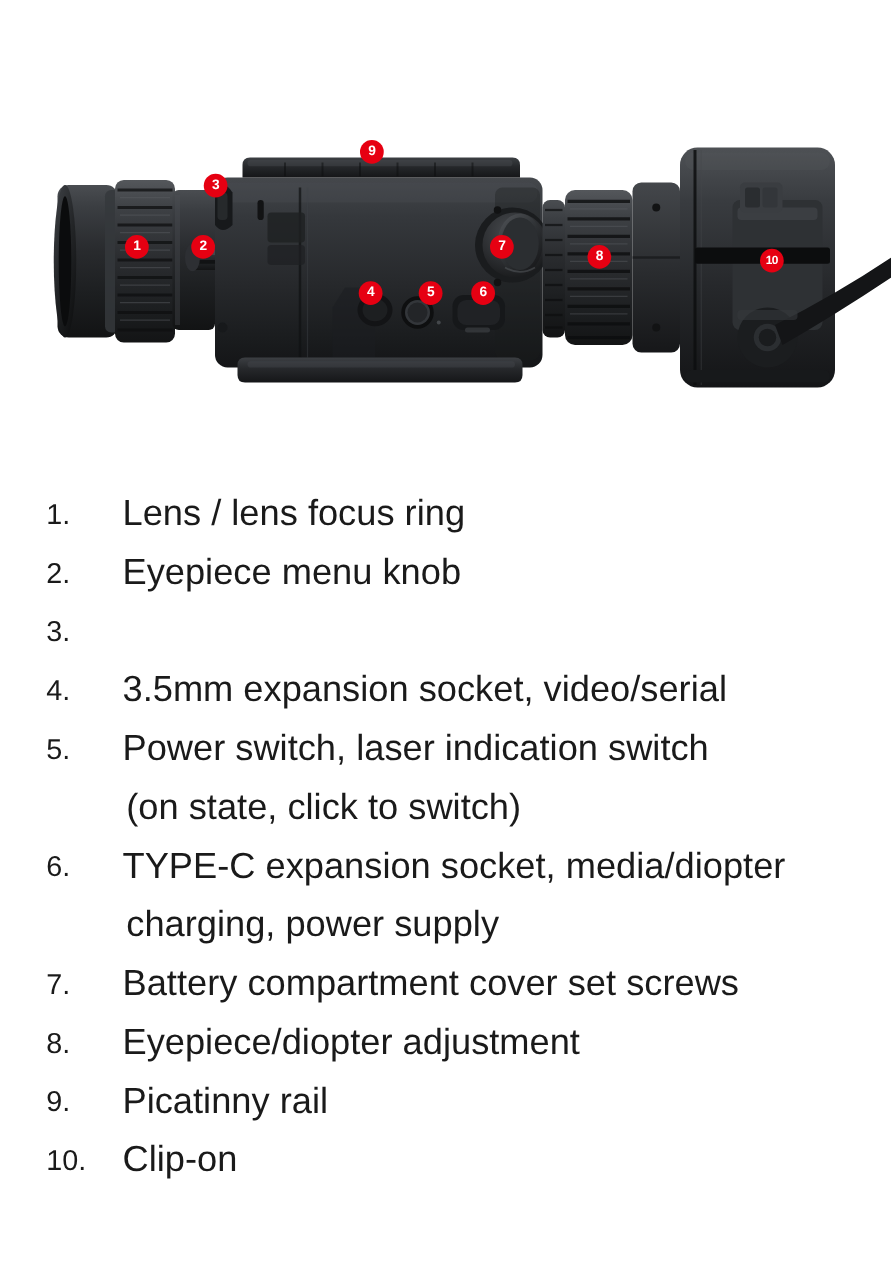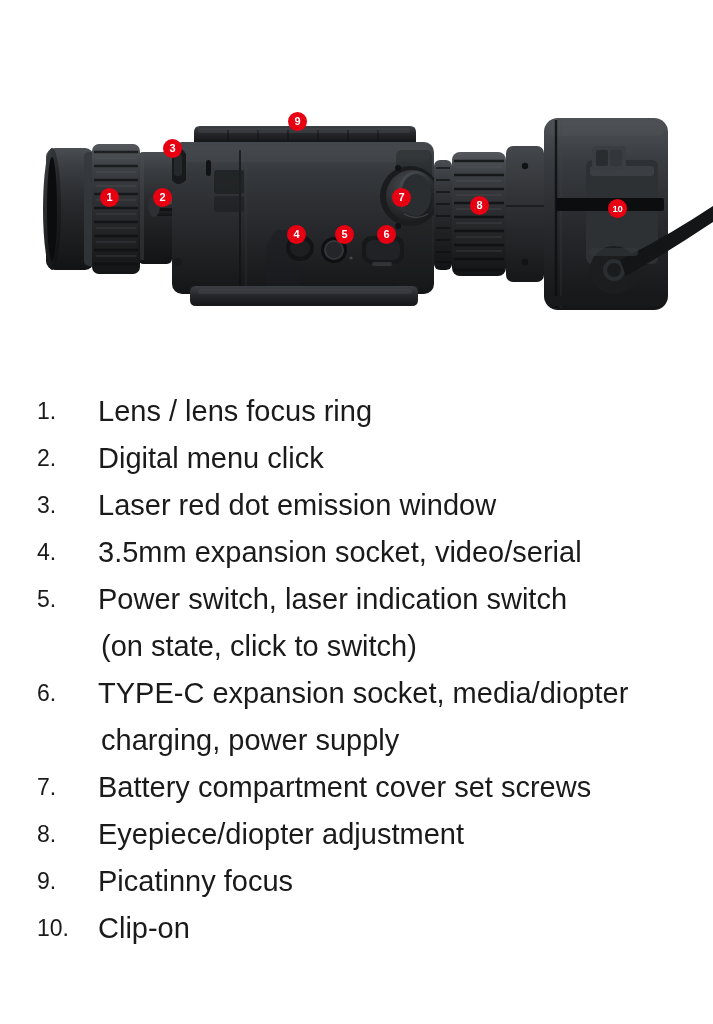--- a/index.html
+++ b/index.html
@@ -337,26 +337,25 @@
 
   <div id="legend">
 
     <div class="legend-row">
       <span class="legend-num">1.</span>
       <span class="legend-text">Lens / lens focus ring</span>
     </div>
 
     <div class="legend-row">
       <span class="legend-num">2.</span>
-      <span class="legend-text">Digital menu click</span>
+      <span class="legend-text">Eyepiece menu knob</span>
     </div>
 
     <div class="legend-row">
       <span class="legend-num">3.</span>
-      <span class="legend-text">Laser red dot emission window</span>
     </div>
 
     <div class="legend-row">
       <span class="legend-num">4.</span>
       <span class="legend-text">3.5mm expansion socket, video/serial</span>
     </div>
 
     <div class="legend-row">
       <span class="legend-num">5.</span>
       <span class="legend-text">Power switch, laser indication switch</span>
@@ -378,21 +377,21 @@
       <span class="legend-text">Battery compartment cover set screws</span>
     </div>
 
     <div class="legend-row">
       <span class="legend-num">8.</span>
       <span class="legend-text">Eyepiece/diopter adjustment</span>
     </div>
 
     <div class="legend-row">
       <span class="legend-num">9.</span>
-      <span class="legend-text">Picatinny focus</span>
+      <span class="legend-text">Picatinny rail</span>
     </div>
 
     <div class="legend-row">
       <span class="legend-num">10.</span>
       <span class="legend-text">Clip-on</span>
     </div>
 
   </div>
 </div>
 

